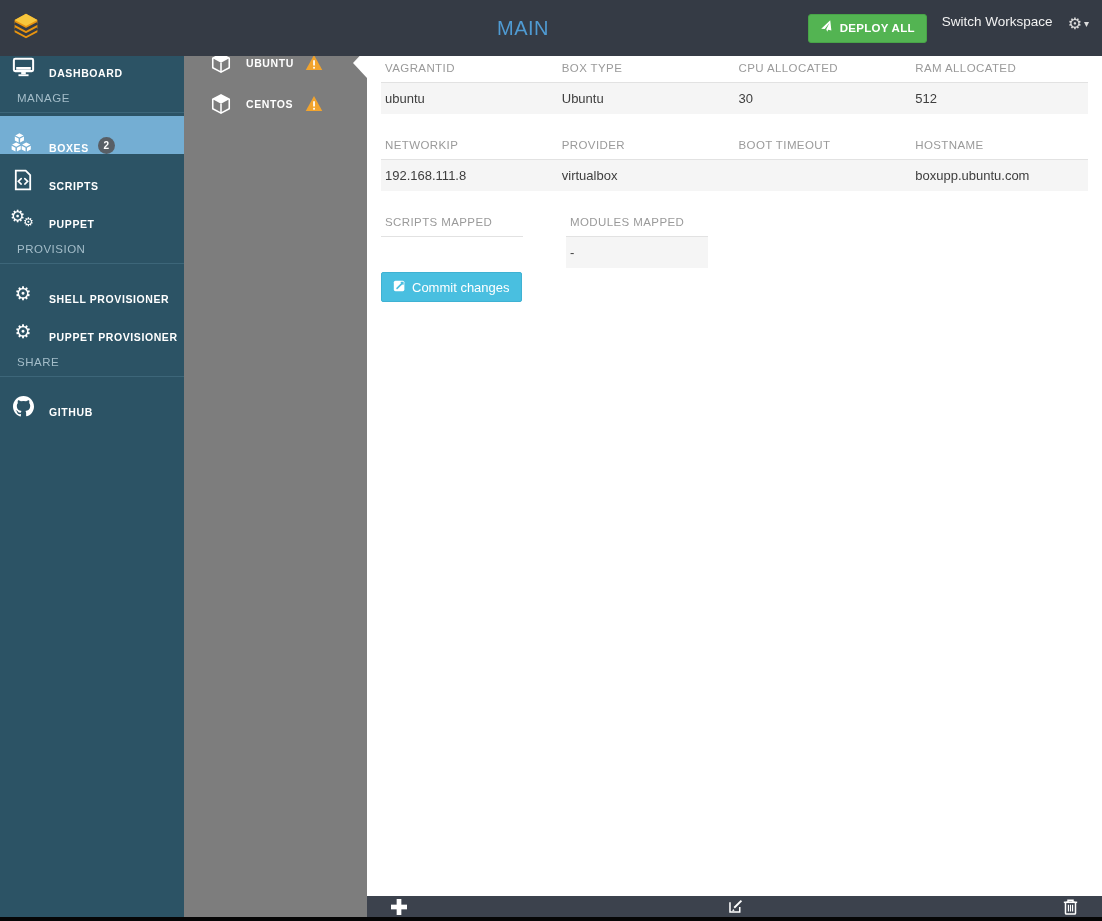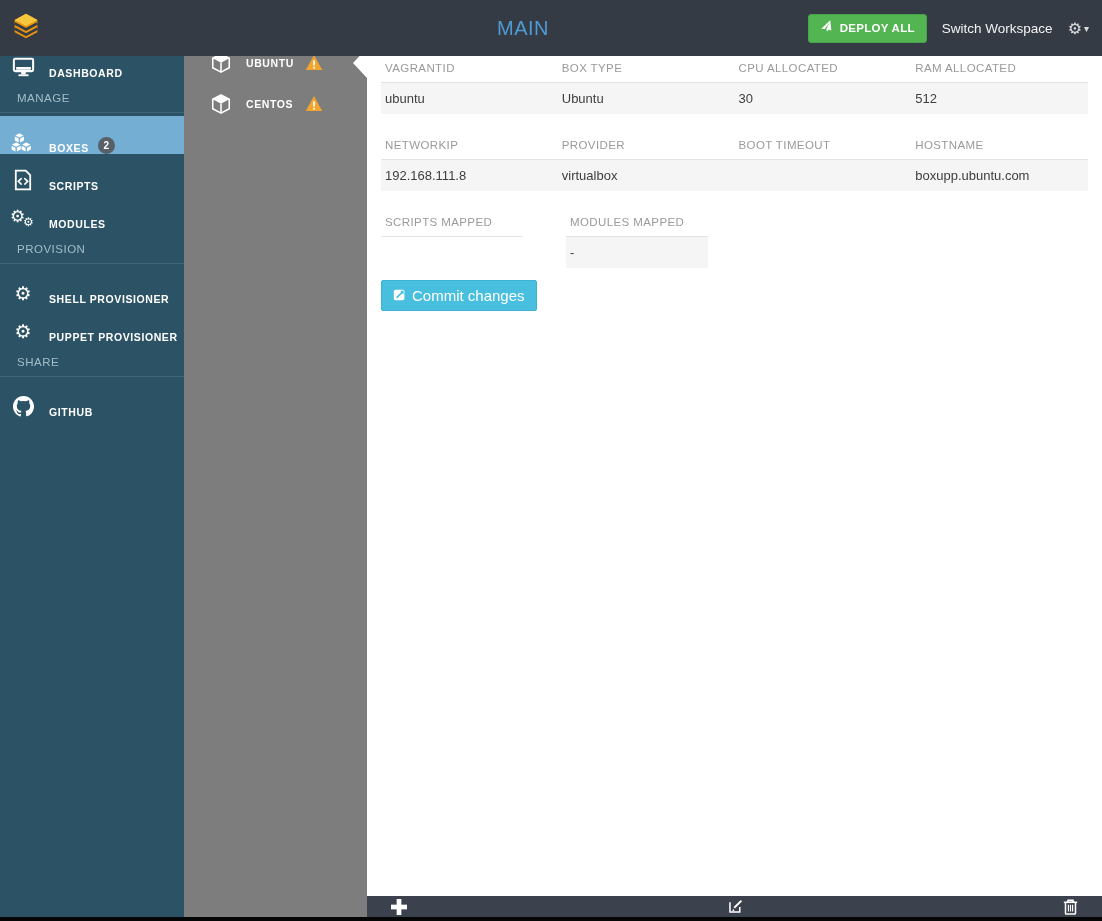--- a/index.html
+++ b/index.html
@@ -23,21 +23,21 @@
     display: flex; align-items: center; justify-content: center;
   }
   .topbar-title {
     position: absolute; left: 0; right: 56px;
     text-align: center;
     color: #4f9bd3; font-size: 20px; letter-spacing: 0.5px;
     pointer-events: none;
   }
   .topbar-right {
     margin-left: auto;
-    display: flex; align-items: center; gap: 15px;
+    display: flex; align-items: flex-start; gap: 15px;
     padding-right: 13px;
     position: relative; z-index: 2;
   }
   .deploy-btn {
     background: #53b452; border: 1px solid #48a448; border-radius: 3px;
     color: #fff; font-size: 11.5px; font-weight: bold; letter-spacing: 0.3px;
     padding: 6px 11px;
     display: inline-flex; align-items: center; gap: 7px;
     cursor: pointer; font-family: inherit;
   }
@@ -125,25 +125,24 @@
   .mapped-block .flabel {
     display: block; padding-bottom: 8px; border-bottom: 1px solid #e2e2e2;
   }
   .mapped-value {
     background: #f5f5f5; padding: 8px 4px;
     font-size: 13px; color: #3e3e3e; min-height: 15px;
   }
 
   .commit-btn {
     background: #49bfe0; border: 1px solid #3fb2d3; border-radius: 2px;
-    color: #fff; font-size: 15px; font-family: inherit;
+    color: #fff; font-size: 13px; font-family: inherit;
     padding: 6px 11px;
     display: inline-flex; align-items: center; gap: 6px;
     cursor: pointer;
-    margin-top: 8px;
   }
 
   
   .bottombar {
     position: absolute; left: 367px; right: 0; bottom: 4px; height: 21px;
     background: #3c424d;
     display: flex; align-items: center; justify-content: space-between;
     padding: 0 24px;
   }
   .actionbar-icon { cursor: pointer; display: flex; align-items: center; }
@@ -227,21 +226,21 @@
     <span class="nav-label">SCRIPTS</span>
   </div>
 
   <div class="nav-item">
     <span class="nav-icon">
       <span class="gears-double">
           <span class="g1">⚙</span>
           <span class="g2">⚙</span>
         </span>
     </span>
-    <span class="nav-label">MODULES</span>
+    <span class="nav-label">PUPPET</span>
   </div>
 
   <div class="nav-section">PROVISION</div>
 
   <div class="nav-item">
     <span class="nav-icon">
         <span class="gear-glyph">⚙</span>
       </span>
     <span class="nav-label">SHELL PROVISIONER</span>
   </div>

